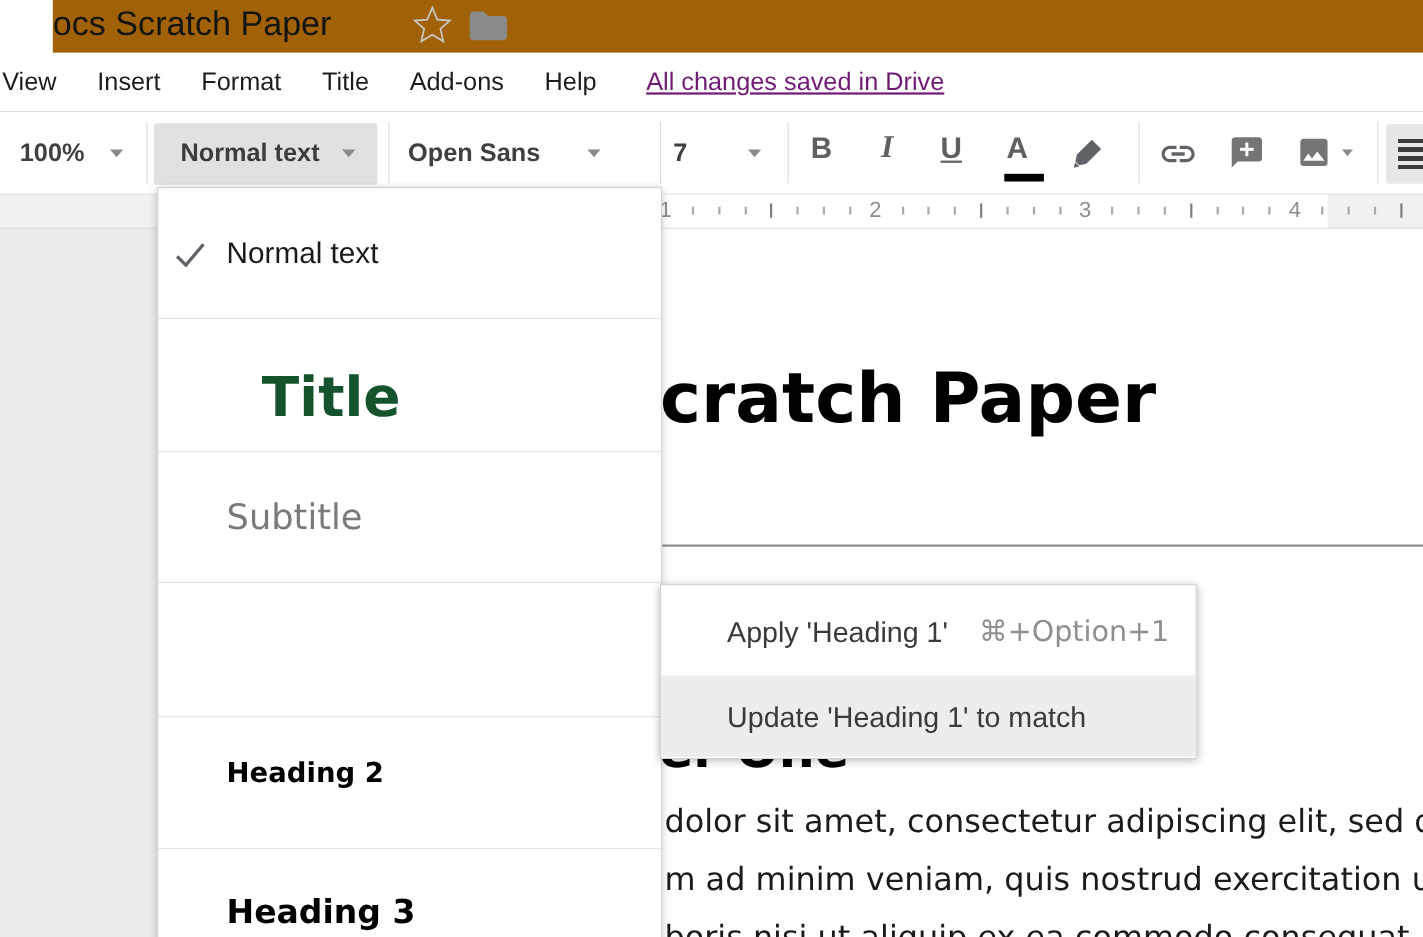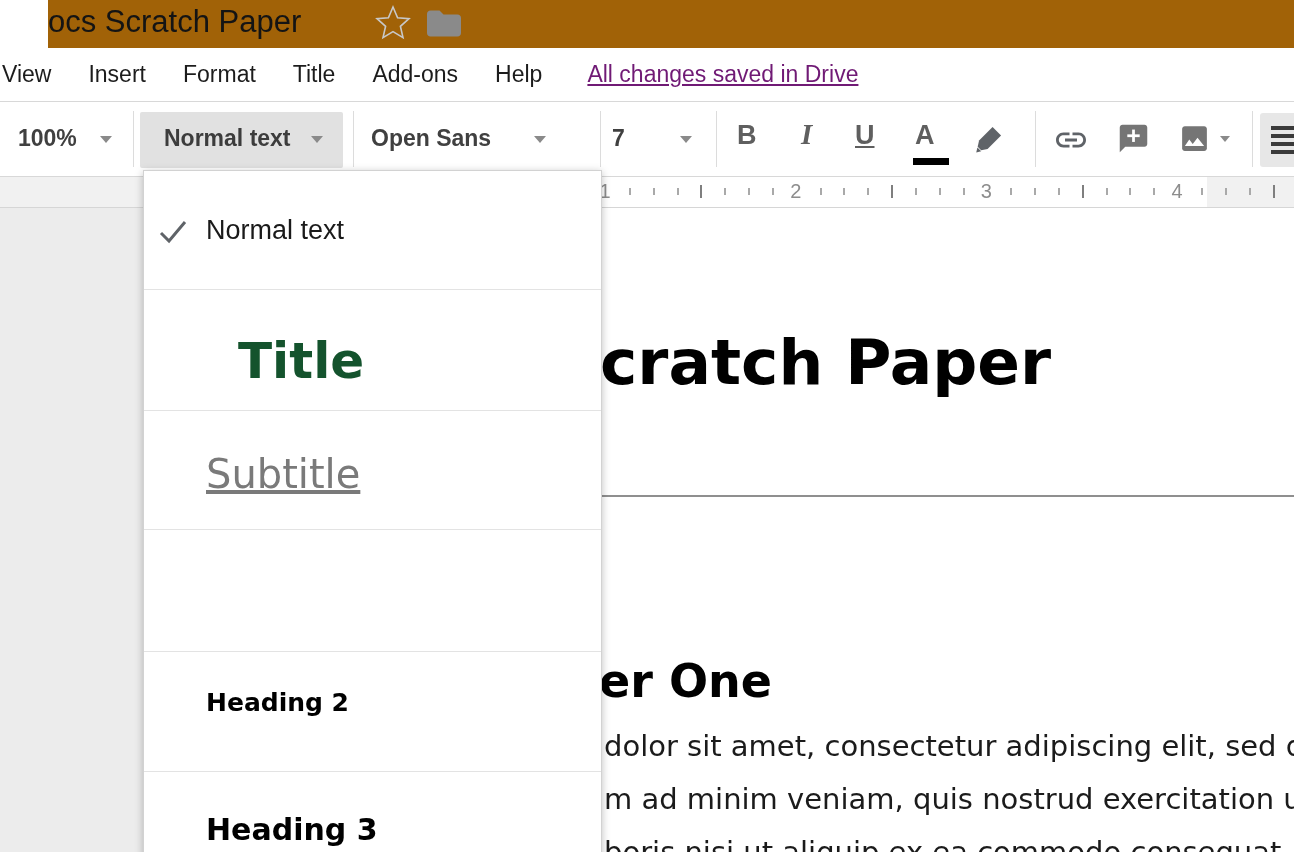--- a/index.html
+++ b/index.html
@@ -194,30 +194,40 @@
       <span class="sm-label" style="top:44px;font-size:27px;color:#1a1a1a;">Normal text</span>
     </div>
     <div class="sm-div" style="top:118px;"></div>
 
     <div class="sm-row" style="top:119px;height:120px;">
       <span class="sm-label doc-font" style="top:42px;font-size:50px;font-weight:bold;color:#14532d;margin-left:32px;">Title</span>
     </div>
     <div class="sm-div" style="top:239px;"></div>
 
     <div class="sm-row" style="top:240px;height:118px;">
-      <span class="sm-label doc-font" style="top:40px;font-size:40px;color:#7a7a7a;text-decoration:underline;">Subtitle</span>
+      <span class="sm-label doc-font" style="top:40px;font-size:32px;color:#7a7a7a;">Subtitle</span>
     </div>
     <div class="sm-div" style="top:358px;"></div>
 
     <div class="sm-div" style="top:480px;"></div>
 
     <div class="sm-row" style="top:481px;height:119px;">
       <span class="sm-label doc-font" style="top:36px;font-size:25px;font-weight:bold;color:#000;">Heading 2</span>
     </div>
     <div class="sm-div" style="top:600px;"></div>
 
     <div class="sm-row" style="top:601px;height:115px;">
       <span class="sm-label doc-font" style="top:40px;font-size:30px;font-weight:bold;color:#000;">Heading 3</span>
     </div>
   </div>
 
+  <div class="submenu">
+    <div class="sub-item" style="top:0;height:82px;">
+      <span class="sub-label" style="top:28px;">Apply 'Heading 1'</span>
+      <span class="sub-shortcut" style="top:28px;">⌘+Option+1</span>
+    </div>
+    <div class="sub-div"></div>
+    <div class="sub-item sub-hl" style="top:83px;height:73px;">
+      <span class="sub-label" style="top:22px;">Update 'Heading 1' to match</span>
+    </div>
+  </div>
 
 </div>
 
 </body></html>

